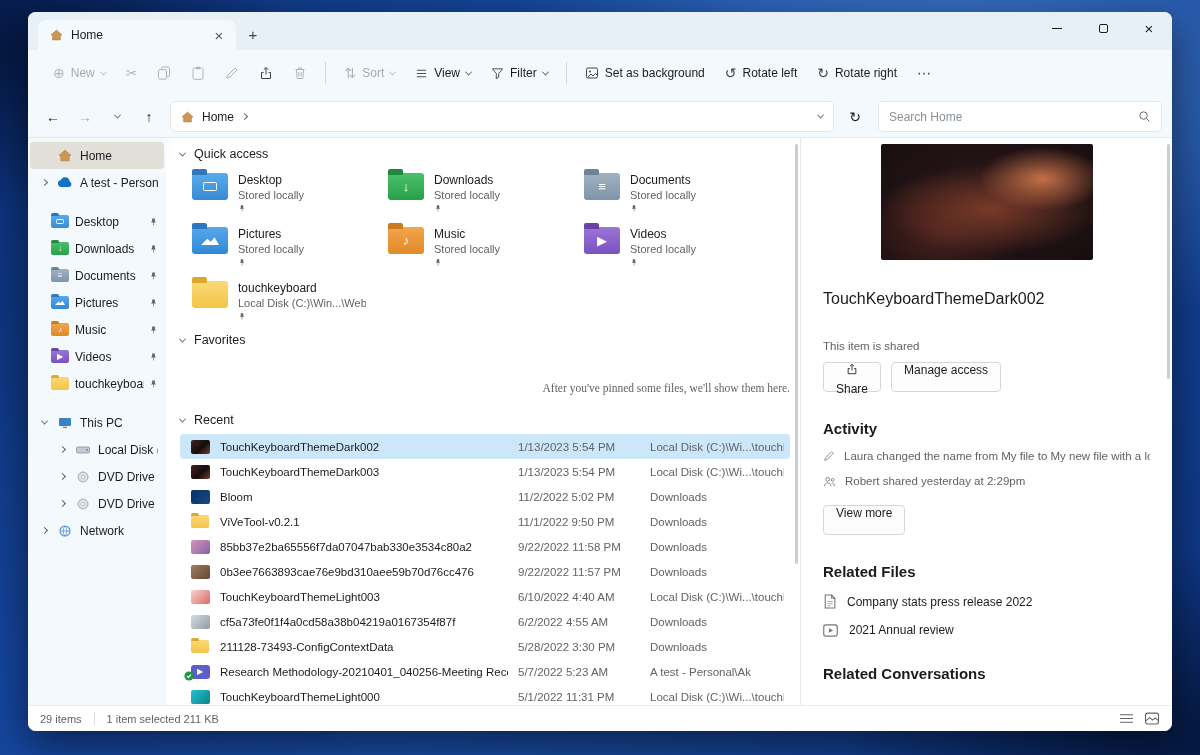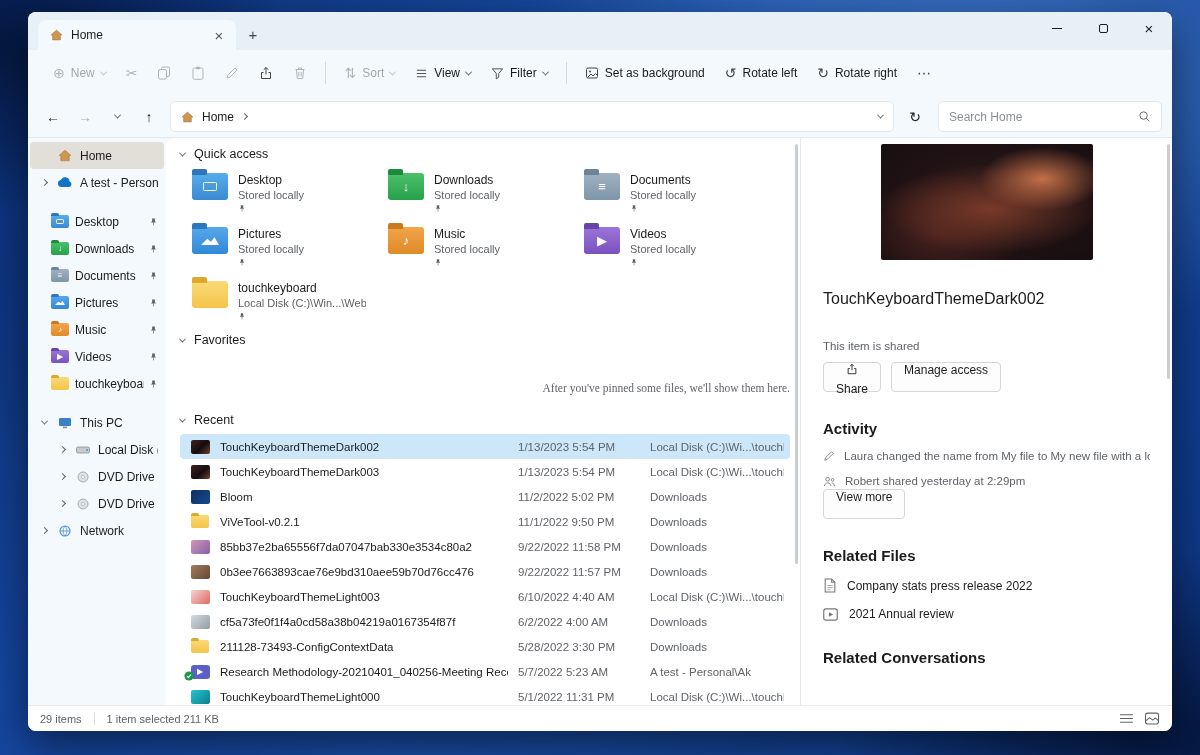--- a/index.html
+++ b/index.html
@@ -39,21 +39,21 @@
   .chev { display:inline-block; width:5px; height:5px; border-right:1.3px solid #5f6368; border-bottom:1.3px solid #5f6368; }
   .chev.down { transform:rotate(45deg) translate(-1px,-1px); }
   .chev.right { transform:rotate(-45deg); }
   .uni { font-size:14px; line-height:1; }
   
   .addressbar { height:42px; flex:none; display:flex; align-items:center; padding:0 10px; gap:2px; border-bottom:1px solid #e3e9ef; }
   .nav-btn { width:30px; height:30px; display:flex; align-items:center; justify-content:center; font-size:14px; color:#1b1b1b; border-radius:4px; flex:none; }
   .nav-btn.dis { opacity:.35; }
   .addr-field { flex:1; height:31px; margin:0 4px; background:#fff; border:1px solid #e4e7ea; border-radius:5px; display:flex; align-items:center; gap:8px; padding:0 10px; font-size:12px; color:#1b1b1b; }
   .addr-end { margin-left:auto; }
-  .search-field { width:224px; flex:none; height:31px; background:#fff; border:1px solid #e4e7ea; border-radius:5px; display:flex; align-items:center; padding:0 10px; margin-left:6px;gap:17px; }
+  .search-field { width:284px; flex:none; height:31px; background:#fff; border:1px solid #e4e7ea; border-radius:5px; display:flex; align-items:center; padding:0 10px; margin-left:6px;gap:17px; }
   .search-field input { flex:1; border:none; outline:none; background:transparent; font-family:inherit; font-size:12px; color:#333; }
   .search-field input::placeholder { color:#8a9097; }
   
   .content { flex:1; min-height:0; display:flex; background:#f4f9fd; }
   .sidebar { width:138px; flex:none; padding:4px 2px 0 2px; font-size:12px; color:#1b1b1b; overflow:hidden; }
   .nav-row { height:27px; display:flex; align-items:center; gap:5px; padding:0 6px 0 8px; border-radius:4px; }
   .nav-row.sel { background:#e2ded8; }
   .nav-row.ind1 { padding-left:20px; }
   .nav-row.ind2 { padding-left:26px; }
   .nav-chev { width:12px; flex:none; display:flex; justify-content:center; }
@@ -119,21 +119,21 @@
       radial-gradient(120px 82px at 28% 76%, rgba(74,34,30,.95), rgba(74,34,30,0) 70%),
       radial-gradient(220px 130px at 50% 45%, #2a1719, #120b0d 85%);
   }
   .d-title { font-size:16px; color:#1b1b1b; margin-top:30px; white-space:nowrap; overflow:hidden; }
   .d-shared { font-size:11.5px; color:#5f6368; margin-top:32px; }
   .d-btnrow { display:flex; gap:10px; margin-top:10px; }
   .btn { height:30px; padding:0 12px; border:1px solid #d6d6d6; border-radius:4px; background:#fdfdfd; font-size:12px; color:#1b1b1b; display:inline-flex; align-items:center; gap:7px; font-family:inherit;flex-direction:column; }
   .d-h { font-size:15px; font-weight:bold; color:#1b1b1b; margin-top:28px; }
   .act-row { display:flex; align-items:center; gap:9px; margin-top:13px; font-size:11.5px; color:#5f6368; white-space:nowrap; overflow:hidden; }
   .act-row .ai { flex:none; color:#7a8086; display:flex; }
-  .view-more { }
+  .view-more { margin-top:16px; }
   .rf-row { display:flex; align-items:center; gap:11px; margin-top:14px; font-size:12px; color:#1b1b1b; }
   .rf-row .fi { flex:none; display:flex; color:#6b7075; }
   
   .statusbar { height:26px; flex:none; background:#fff; border-top:1px solid #ebebeb; display:flex; align-items:center; gap:12px; padding:0 12px; font-size:11px; color:#5f6368; }
   .sb-sep { width:1px; height:13px; background:#dcdcdc; }
   .sb-right { margin-left:auto; display:flex; gap:10px; align-items:center; color:#5f6368; }
   svg { display:block; }
 </style>
 </head>
 <body>
@@ -666,21 +666,21 @@
               </span>
             <span class="r-name">TouchKeyboardThemeLight003</span>
             <span class="r-date">6/10/2022 4:40 AM</span>
             <span class="r-loc">Local Disk (C:)\Wi...\touchkeyboard</span>
           </div>
           <div class="row">
             <span class="r-ic">
                 <span class="thumb t-gray"></span>
               </span>
             <span class="r-name">cf5a73fe0f1f4a0cd58a38b04219a0167354f87f</span>
-            <span class="r-date">6/2/2022 4:00 AM</span>
+            <span class="r-date">6/2/2022 4:55 AM</span>
             <span class="r-loc">Downloads</span>
           </div>
           <div class="row">
             <span class="r-ic">
                 <span class="folder sm f-plain"></span>
               </span>
             <span class="r-name">211128-73493-ConfigContextData</span>
             <span class="r-date">5/28/2022 3:30 PM</span>
             <span class="r-loc">Downloads</span>
           </div>

